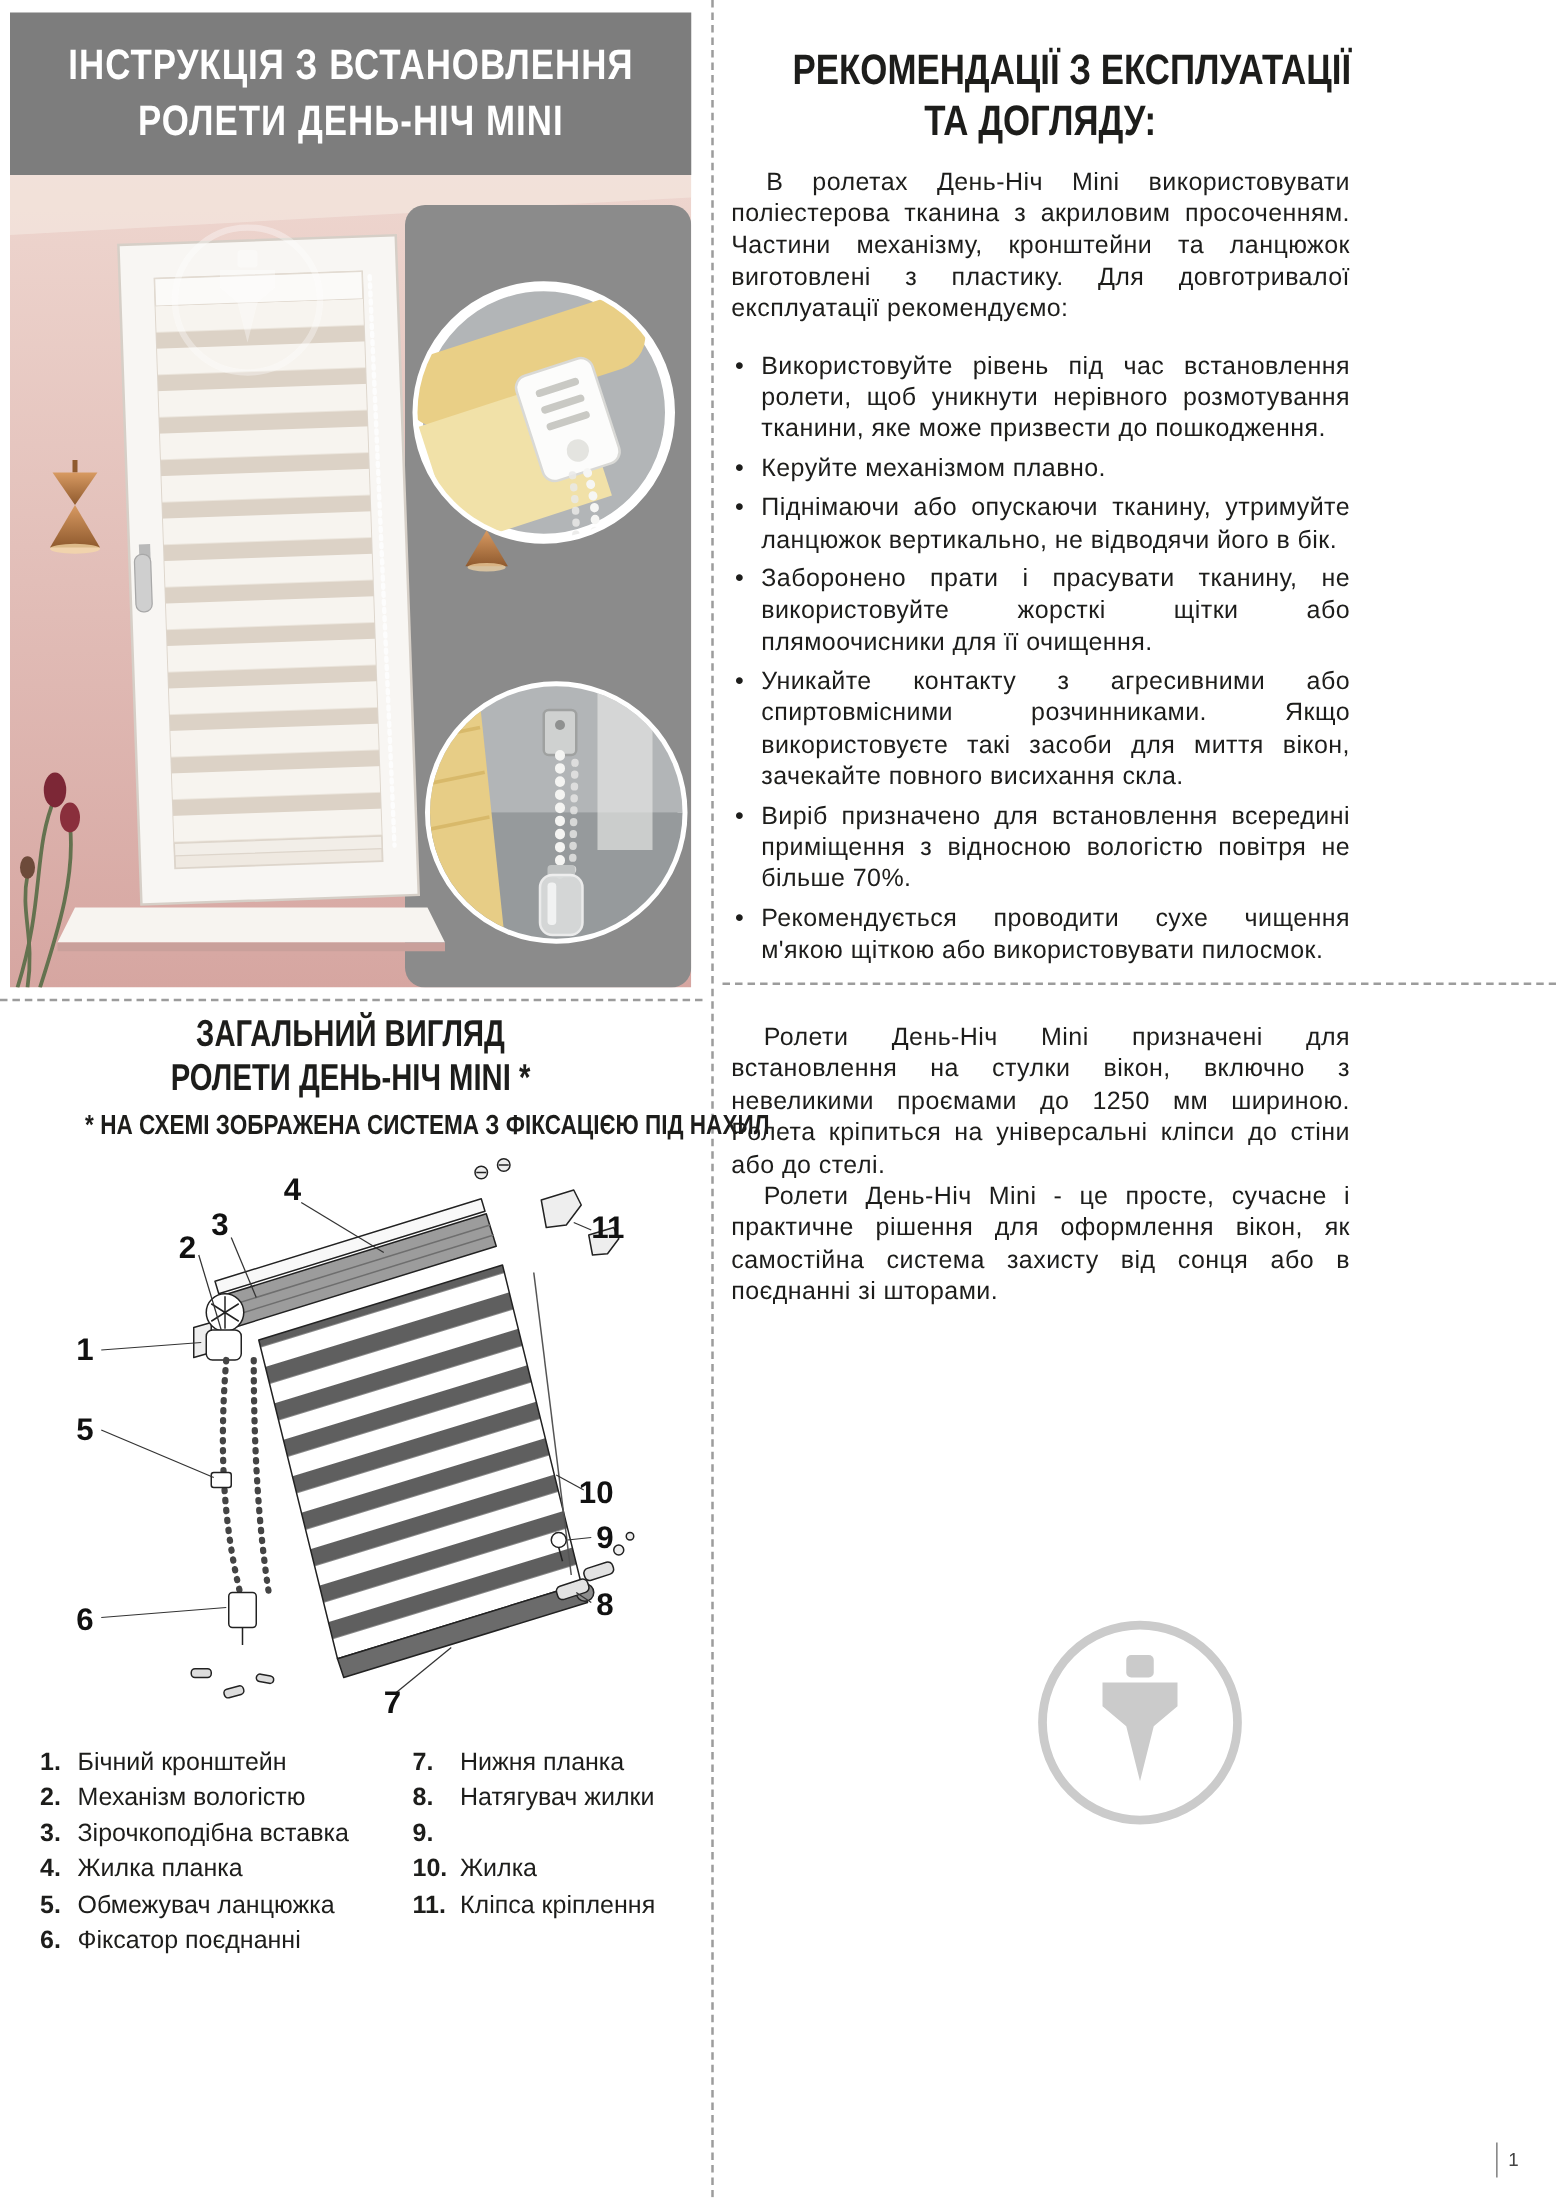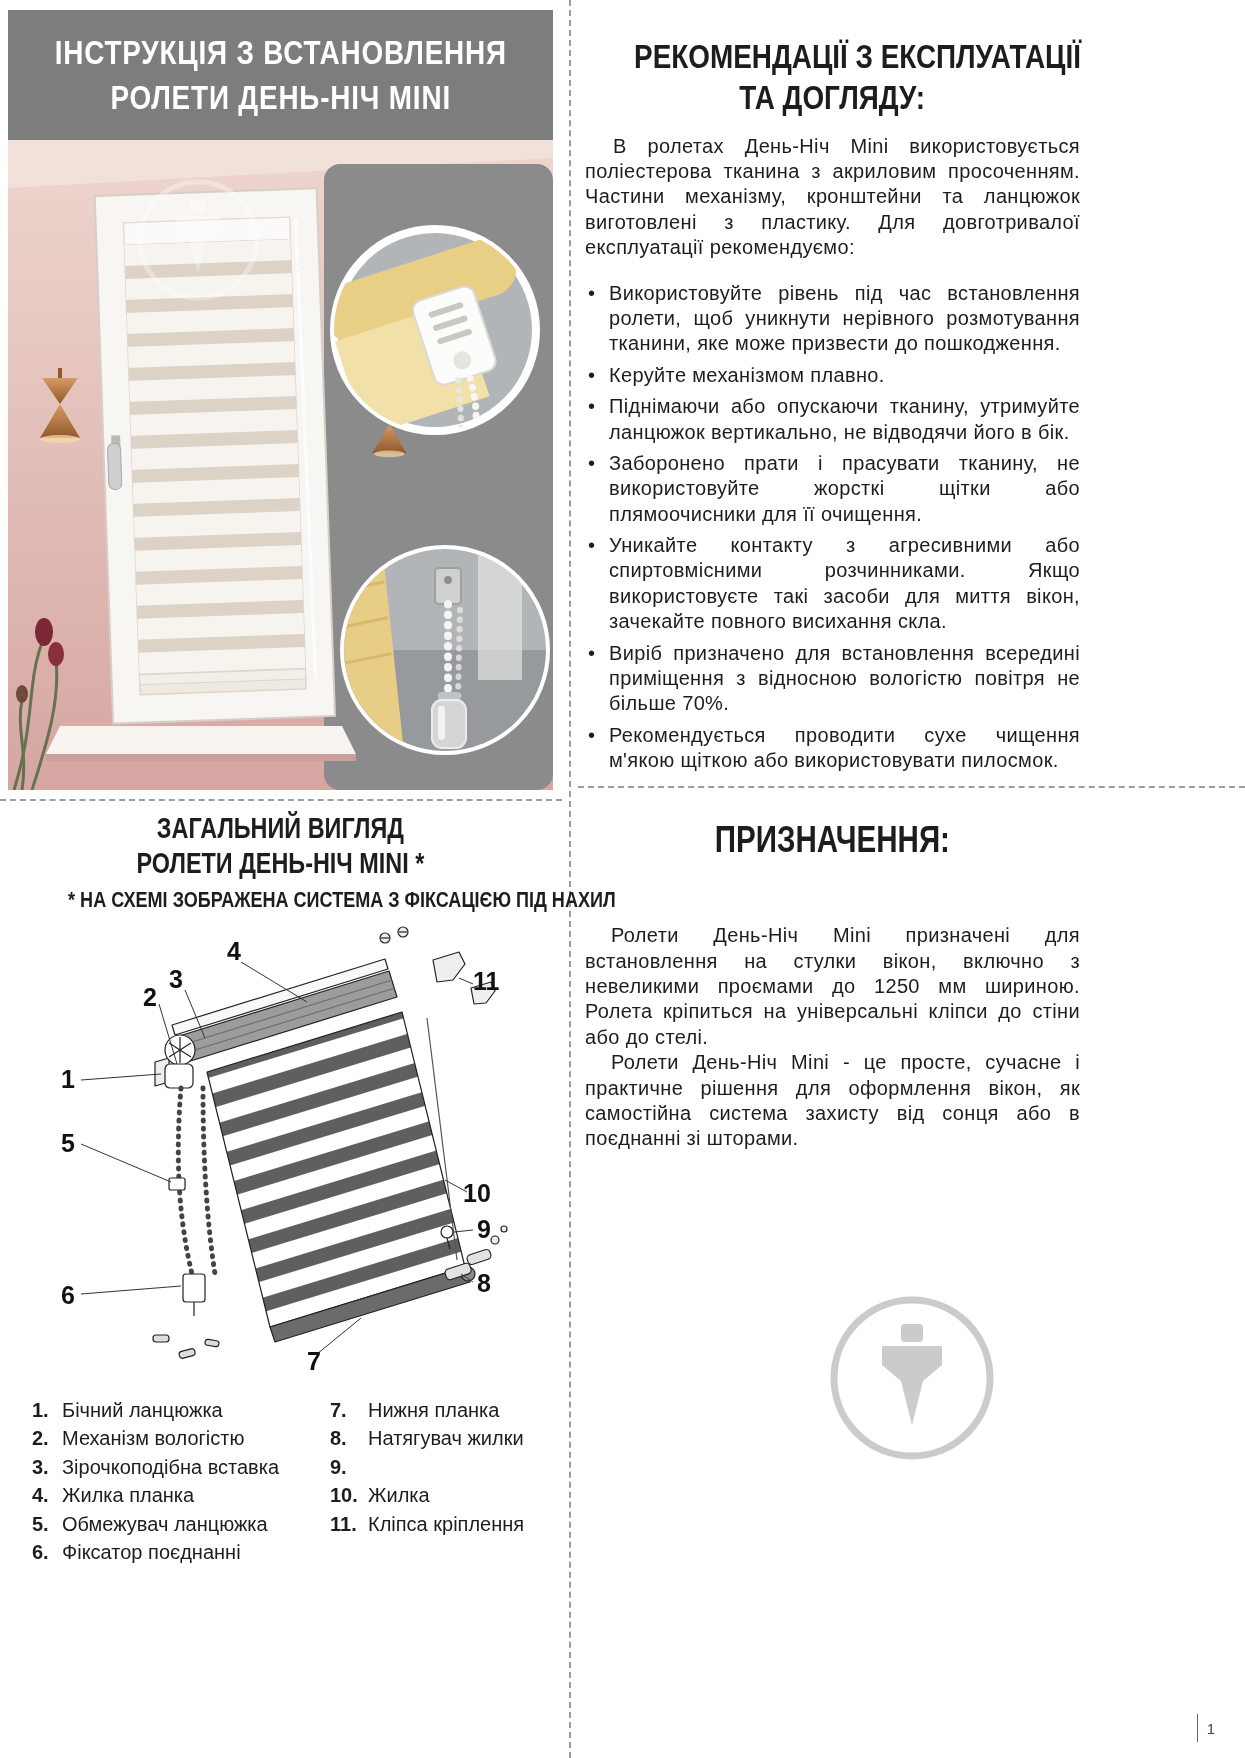--- a/index.html
+++ b/index.html
@@ -198,21 +198,21 @@
         </g>
       </g>
     </svg>
   </div>
 
   <section id="recommendations">
     <h2>
       <span class="cline"><span>РЕКОМЕНДАЦІЇ З ЕКСПЛУАТАЦІЇ</span></span>
       <span class="cline"><span>ТА ДОГЛЯДУ:</span></span>
     </h2>
-    <p class="body-text intro">В ролетах День-Ніч Mini використовується поліестерова тканина з акриловим просоченням. Частини механізму, кронштейни та ланцюжок виготовлені з пластику. Для довготривалої експлуатації рекомендуємо:</p>
+    <p class="body-text intro">В ролетах День-Ніч Mini використовувати поліестерова тканина з акриловим просоченням. Частини механізму, кронштейни та ланцюжок виготовлені з пластику. Для довготривалої експлуатації рекомендуємо:</p>
     <ul class="recs body-text">
       <li>Використовуйте рівень під час встановлення ролети, щоб уникнути нерівного розмотування тканини, яке може призвести до пошкодження.</li>
       <li>Керуйте механізмом плавно.</li>
       <li>Піднімаючи або опускаючи тканину, утримуйте ланцюжок вертикально, не відводячи його в бік.</li>
       <li>Заборонено прати і прасувати тканину, не використовуйте жорсткі щітки або плямоочисники для її очищення.</li>
       <li>Уникайте контакту з агресивними або спиртовмісними розчинниками. Якщо використовуєте такі засоби для миття вікон, зачекайте повного висихання скла.</li>
       <li>Виріб призначено для встановлення всередині приміщення з відносною вологістю повітря не більше 70%.</li>
       <li>Рекомендується проводити сухе чищення м'якою щіткою або використовувати пилосмок.</li>
     </ul>
   </section>
@@ -309,21 +309,21 @@
       <text class="callout" x="422" y="316">9</text>
       <text class="callout" x="408" y="280">10</text>
       <text class="callout" x="418" y="68">11</text>
     </svg>
   </div>
 
   <div class="legend">
     <div class="col-a">
       <div class="leg-item">
           <span class="leg-num">1.</span>
-          <span class="leg-label">Бічний ланцюжка</span>
+          <span class="leg-label">Бічний кронштейн</span>
         </div>
       <div class="leg-item">
           <span class="leg-num">2.</span>
           <span class="leg-label">Механізм вологістю</span>
         </div>
       <div class="leg-item">
           <span class="leg-num">3.</span>
           <span class="leg-label">Зірочкоподібна вставка</span>
         </div>
       <div class="leg-item">
@@ -356,23 +356,20 @@
           <span class="leg-label">Жилка</span>
         </div>
       <div class="leg-item">
           <span class="leg-num">11.</span>
           <span class="leg-label">Кліпса кріплення</span>
         </div>
     </div>
   </div>
 
   <section id="purpose">
-    <h2>
-      <span class="cline"><span>ПРИЗНАЧЕННЯ:</span></span>
-    </h2>
     <p class="body-text">Ролети День-Ніч Mini призначені для встановлення на стулки вікон, включно з невеликими проємами до 1250 мм шириною. Ролета кріпиться на універсальні кліпси до стіни або до стелі.</p>
     <p class="body-text">Ролети День-Ніч Mini - це просте, сучасне і практичне рішення для оформлення вікон, як самостійна система захисту від сонця або в поєднанні зі шторами.</p>
   </section>
 
   <div class="watermark">
     <svg viewBox="0 0 180 180" width="180" height="180">
       <g transform="translate(90,90)">
         <circle r="78" fill="none" stroke="#cbcbcb" stroke-width="7"></circle>
         <g fill="#cbcbcb">
           <rect x="-11" y="-54" width="22" height="18" rx="4"></rect>

